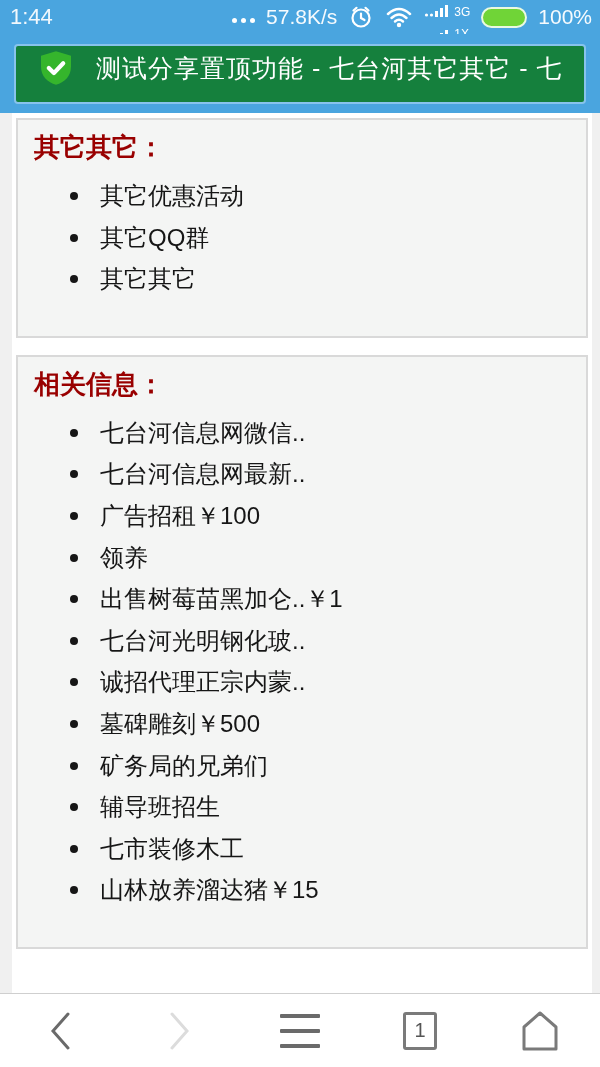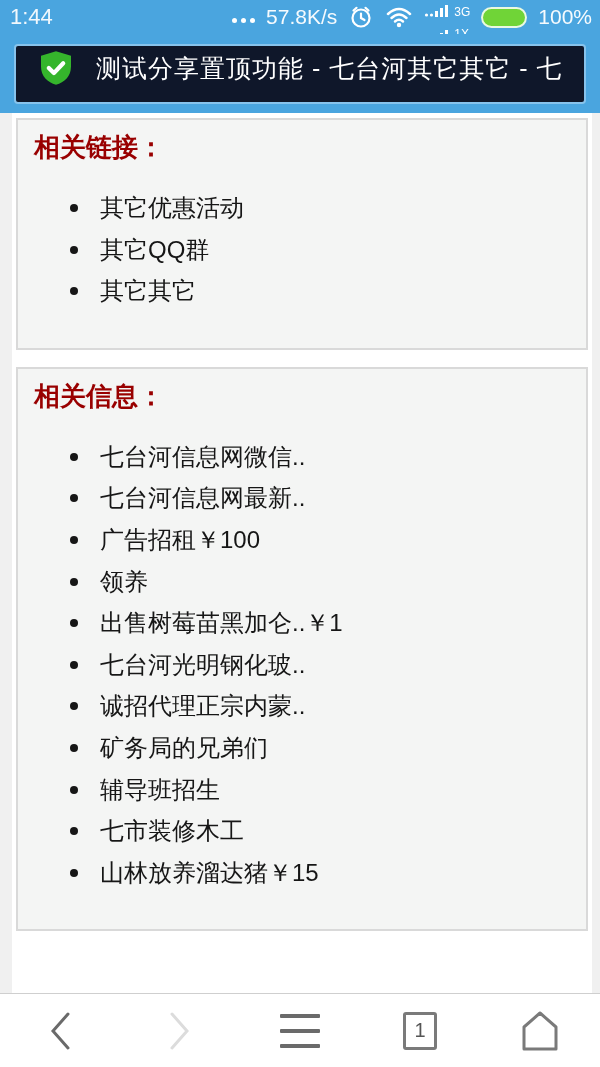--- a/index.html
+++ b/index.html
@@ -14,31 +14,31 @@
   .status-right .speed, .status-right .battery-pct { font-size:21px; color:rgba(255,255,255,0.95); }
   .dots { display:flex; gap:4px; align-items:center; margin-top:6px; }
   .dots i { width:5px; height:5px; border-radius:50%; background:#fff; display:block; }
   .signal { display:flex; flex-direction:column; justify-content:center; gap:1px; }
   .sig-row { display:flex; align-items:flex-end; gap:2px; }
   .sig-label { font-size:12px; line-height:9px; color:#fff; margin-left:2px;margin-top:12px; }
   .battery { width:46px; height:21px; border-radius:11px; background:#70d437; border:2px solid rgba(255,255,255,0.85); }
 
   
   .titlebar { height:79px; background:#4aa5df; flex:0 0 auto; }
-  .addressbar { margin:10px 14px 0; height:60px; background:#0f172a; border:2px solid #87c3ec; border-radius:4px; display:flex; align-items:center; padding:0 14px 12px 22px; overflow:hidden; cursor:pointer; }
+  .addressbar { margin:10px 14px 0; height:60px; background:#15803d; border:2px solid #87c3ec; border-radius:4px; display:flex; align-items:center; padding:0 14px 12px 22px; overflow:hidden; cursor:pointer; }
   .addressbar .ttl { color:#fff; font-size:25px; margin-left:22px; white-space:nowrap; overflow:hidden; letter-spacing:1px; }
   .shield { flex:0 0 auto; display:flex; }
 
   
   .content { flex:0 0 auto; height:880px; background:#f0f0f0; overflow:hidden; }
   .pagewrap { margin-left:12px; margin-right:8px; height:100%; background:#fff; padding:5px 4px 0; overflow:hidden; }
   .infobox { border:2px solid #d9d9d9; background:#f4f5f4; padding:12px 16px; }
   .infobox.first { margin-bottom:17px; }
   .infobox h3 { color:#990000; font-size:26px; font-weight:bold; line-height:31px; }
-  .infobox ul { list-style:none; margin:24px 0 24px; }
+  .infobox ul { list-style:none; margin:12px 0 24px; }
   .infobox li { position:relative; padding-left:66px; font-size:24px; line-height:41.6px; color:#161616; cursor:pointer; white-space:nowrap; }
   .infobox li::before { content:''; position:absolute; left:36px; top:17px; width:8px; height:8px; border-radius:50%; background:#161616; }
 
   
   .navbar { height:74px; background:#fff; border-top:1px solid #cfcfcf; display:flex; align-items:center; justify-content:space-around; flex:0 0 auto; }
   .navbtn { display:flex; align-items:center; justify-content:center; width:70px; height:60px; cursor:pointer; }
   .hamburger { display:flex; flex-direction:column; gap:11px; }
   .hamburger i { display:block; width:40px; height:4px; background:#6a6a6a; border-radius:1px; }
   .tabbox { width:34px; height:38px; border:3px solid #7a7a7a; border-radius:3px; display:flex; align-items:center; justify-content:center; font-size:20px; color:#555; }
 </style>
@@ -108,38 +108,39 @@
         </svg>
       </span>
       <span class="ttl">测试分享置顶功能 - 七台河其它其它 - 七</span>
     </div>
   </div>
 
   <div class="content">
     <div class="pagewrap">
 
       <div class="infobox first">
-        <h3>相关链接：</h3>
+        <h3>其它其它：</h3>
         <ul>
           <li>其它优惠活动</li>
           <li>其它QQ群</li>
           <li>其它其它</li>
         </ul>
       </div>
 
       <div class="infobox">
         <h3>相关信息：</h3>
         <ul>
           <li>七台河信息网微信..</li>
           <li>七台河信息网最新..</li>
           <li>广告招租￥100</li>
           <li>领养</li>
           <li>出售树莓苗黑加仑..￥1</li>
           <li>七台河光明钢化玻..</li>
           <li>诚招代理正宗内蒙..</li>
+          <li>墓碑雕刻￥500</li>
           <li>矿务局的兄弟们</li>
           <li>辅导班招生</li>
           <li>七市装修木工</li>
           <li>山林放养溜达猪￥15</li>
         </ul>
       </div>
 
     </div>
   </div>
 

